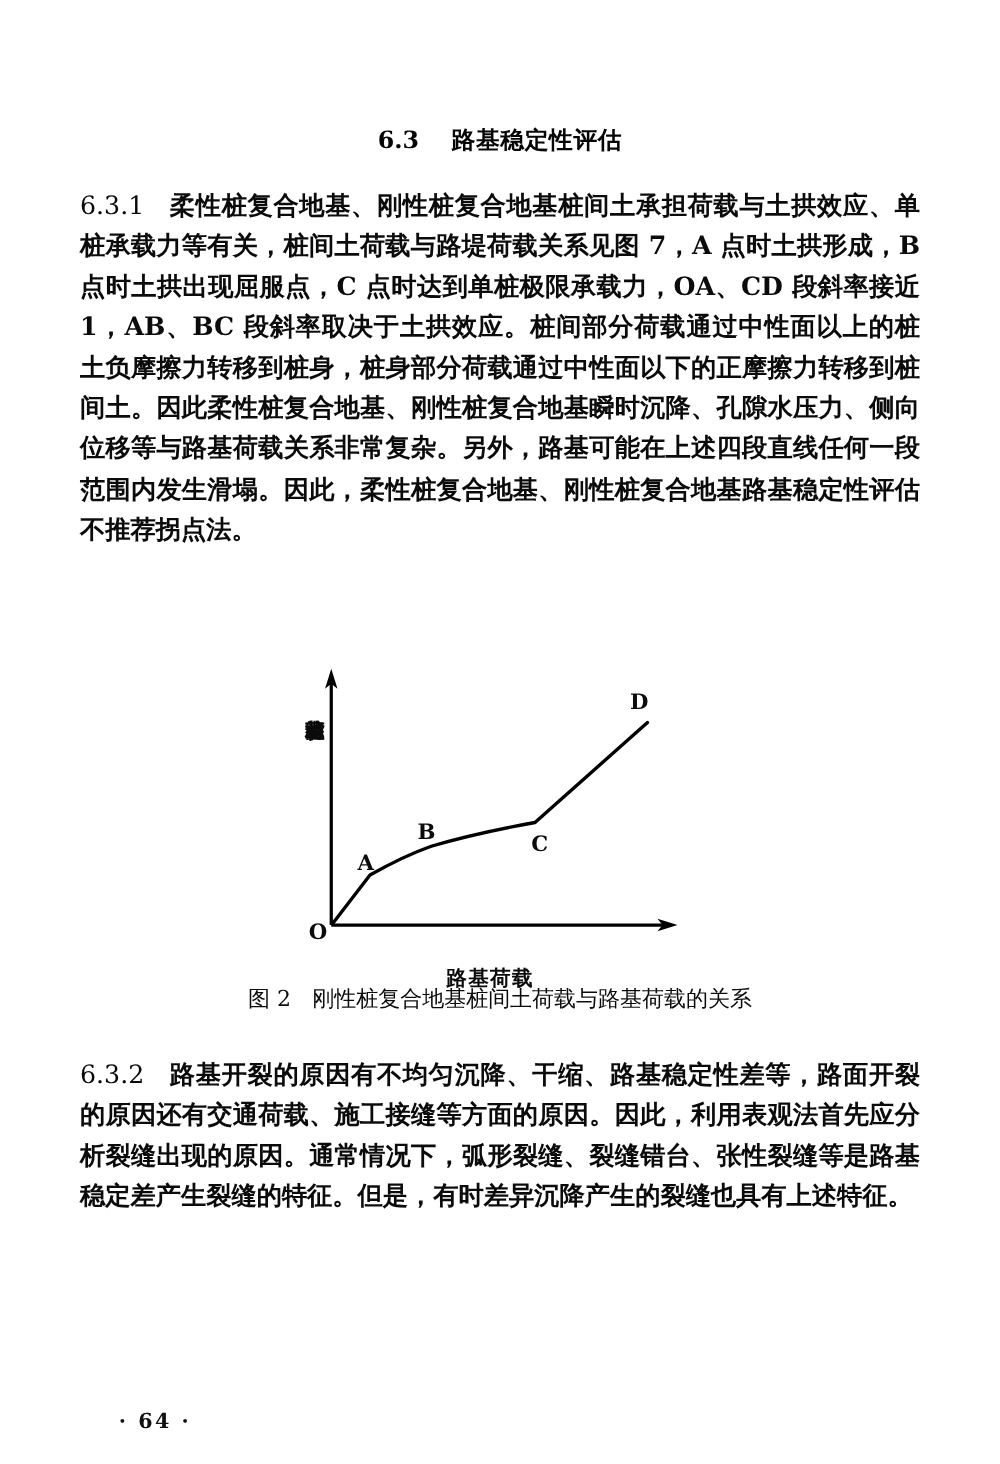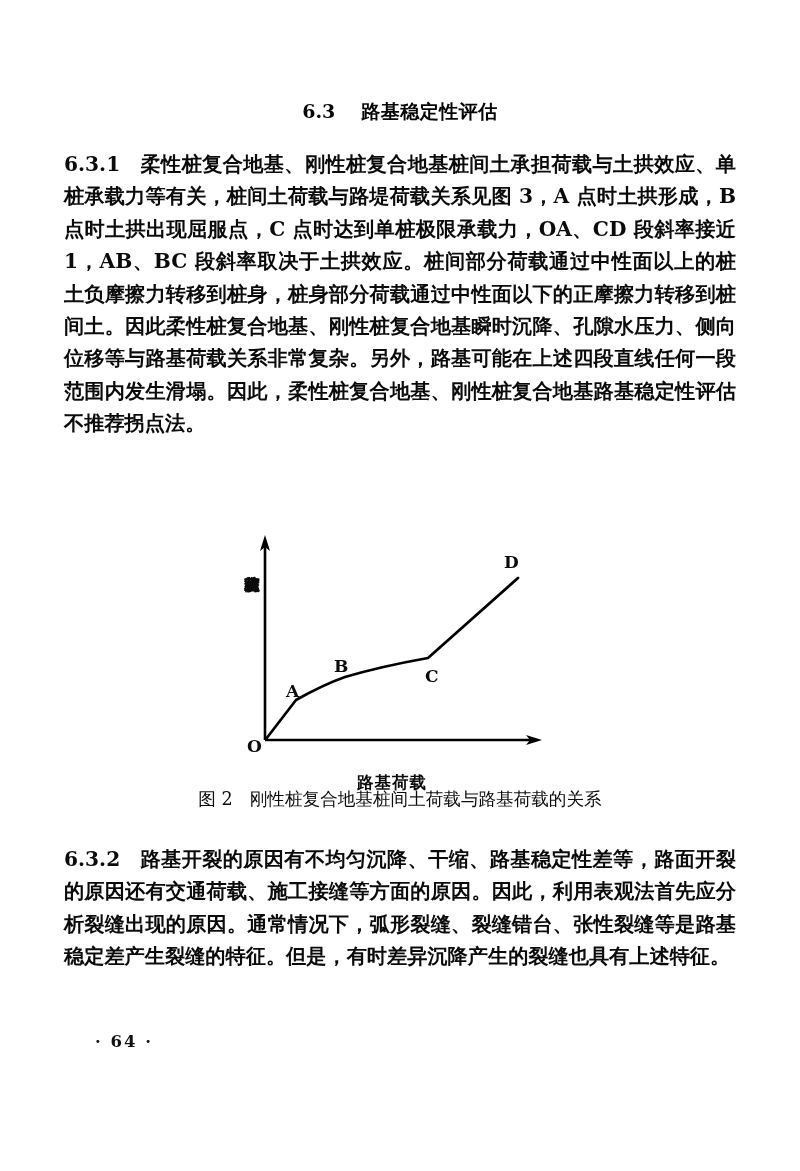--- a/index.html
+++ b/index.html
@@ -45,21 +45,21 @@
     left: 64px;
     width: 672px;
     font-size: 20.2px;
     line-height: 32.4px;
     text-align: justify;
     text-justify: inter-ideograph;
     color: #0b0b0b;
     font-weight: bold;
   }
   .para .clause {
-    font-weight: bold;
+    font-weight: normal;
     letter-spacing: 0px;
   }
   .para .clause-gap {
     display: inline-block;
     width: 20px;
   }
 
   #para-631 { top: 148px; }
   #para-632 { top: 843px; }
   #para-633 { top: 1007px; }
@@ -127,40 +127,40 @@
   #lbl-O { left: 247px; top: 221px; }
   #lbl-A { left: 286px; top: 166px; }
   #lbl-B { left: 334px; top: 141px; }
   #lbl-C { left: 425px; top: 151px; }
   #lbl-D { left: 504px; top: 37px; }
 
   
   #footer {
     position: absolute;
     left: 0;
-    top: 1032px;
+    top: 1127px;
     width: 248px;
     text-align: center;
     font-size: 16.5px;
     font-weight: bold;
     color: #111111;
     letter-spacing: 2px;
   }
 </style>
 </head>
 <body>
 
 <div id="page">
 
   <div class="section-heading">
     <span class="num">6.3</span><span class="gap"></span><span>路基稳定性评估</span>
   </div>
 
   <div class="para" id="para-631">
-    <span class="clause">6.3.1</span><span class="clause-gap"></span><span>柔性桩复合地基、刚性桩复合地基桩间土承担荷载与土拱效应、单桩承载力等有关，桩间土荷载与路堤荷载关系见图 3，A 点时土拱形成，B 点时土拱出现屈服点，C 点时达到单桩极限承载力，OA、CD 段斜率接近 1，AB、BC 段斜率取决于土拱效应。桩间部分荷载通过中性面以上的桩土负摩擦力转移到桩身，桩身部分荷载通过中性面以下的正摩擦力转移到桩间土。因此柔性桩复合地基、刚性桩复合地基瞬时沉降、孔隙水压力、侧向位移等与路基荷载关系非常复杂。另外，路基可能在上述四段直线任何一段范围内发生滑塌。因此，柔性桩复合地基、刚性桩复合地基路基稳定性评估不推荐拐点法。</span>
+    <span class="clause">6.3.1</span><span class="clause-gap"></span><span>柔性桩复合地基、刚性桩复合地基桩间土承担荷载与土拱效应、单桩承载力等有关，桩间土荷载与路堤荷载关系见图 7，A 点时土拱形成，B 点时土拱出现屈服点，C 点时达到单桩极限承载力，OA、CD 段斜率接近 1，AB、BC 段斜率取决于土拱效应。桩间部分荷载通过中性面以上的桩土负摩擦力转移到桩身，桩身部分荷载通过中性面以下的正摩擦力转移到桩间土。因此柔性桩复合地基、刚性桩复合地基瞬时沉降、孔隙水压力、侧向位移等与路基荷载关系非常复杂。另外，路基可能在上述四段直线任何一段范围内发生滑塌。因此，柔性桩复合地基、刚性桩复合地基路基稳定性评估不推荐拐点法。</span>
   </div>
 
   <div id="figure">
 
     <svg id="figure-svg" width="800" height="270" viewBox="0 0 800 270">
 
       <line x1="265" y1="225" x2="265" y2="30" stroke="#000000" stroke-width="2.6"></line>
       <polygon points="265,20 260,36 265,32 270,36" fill="#000000"></polygon>
 
       <line x1="265" y1="225" x2="532" y2="225" stroke="#000000" stroke-width="2.6"></line>

